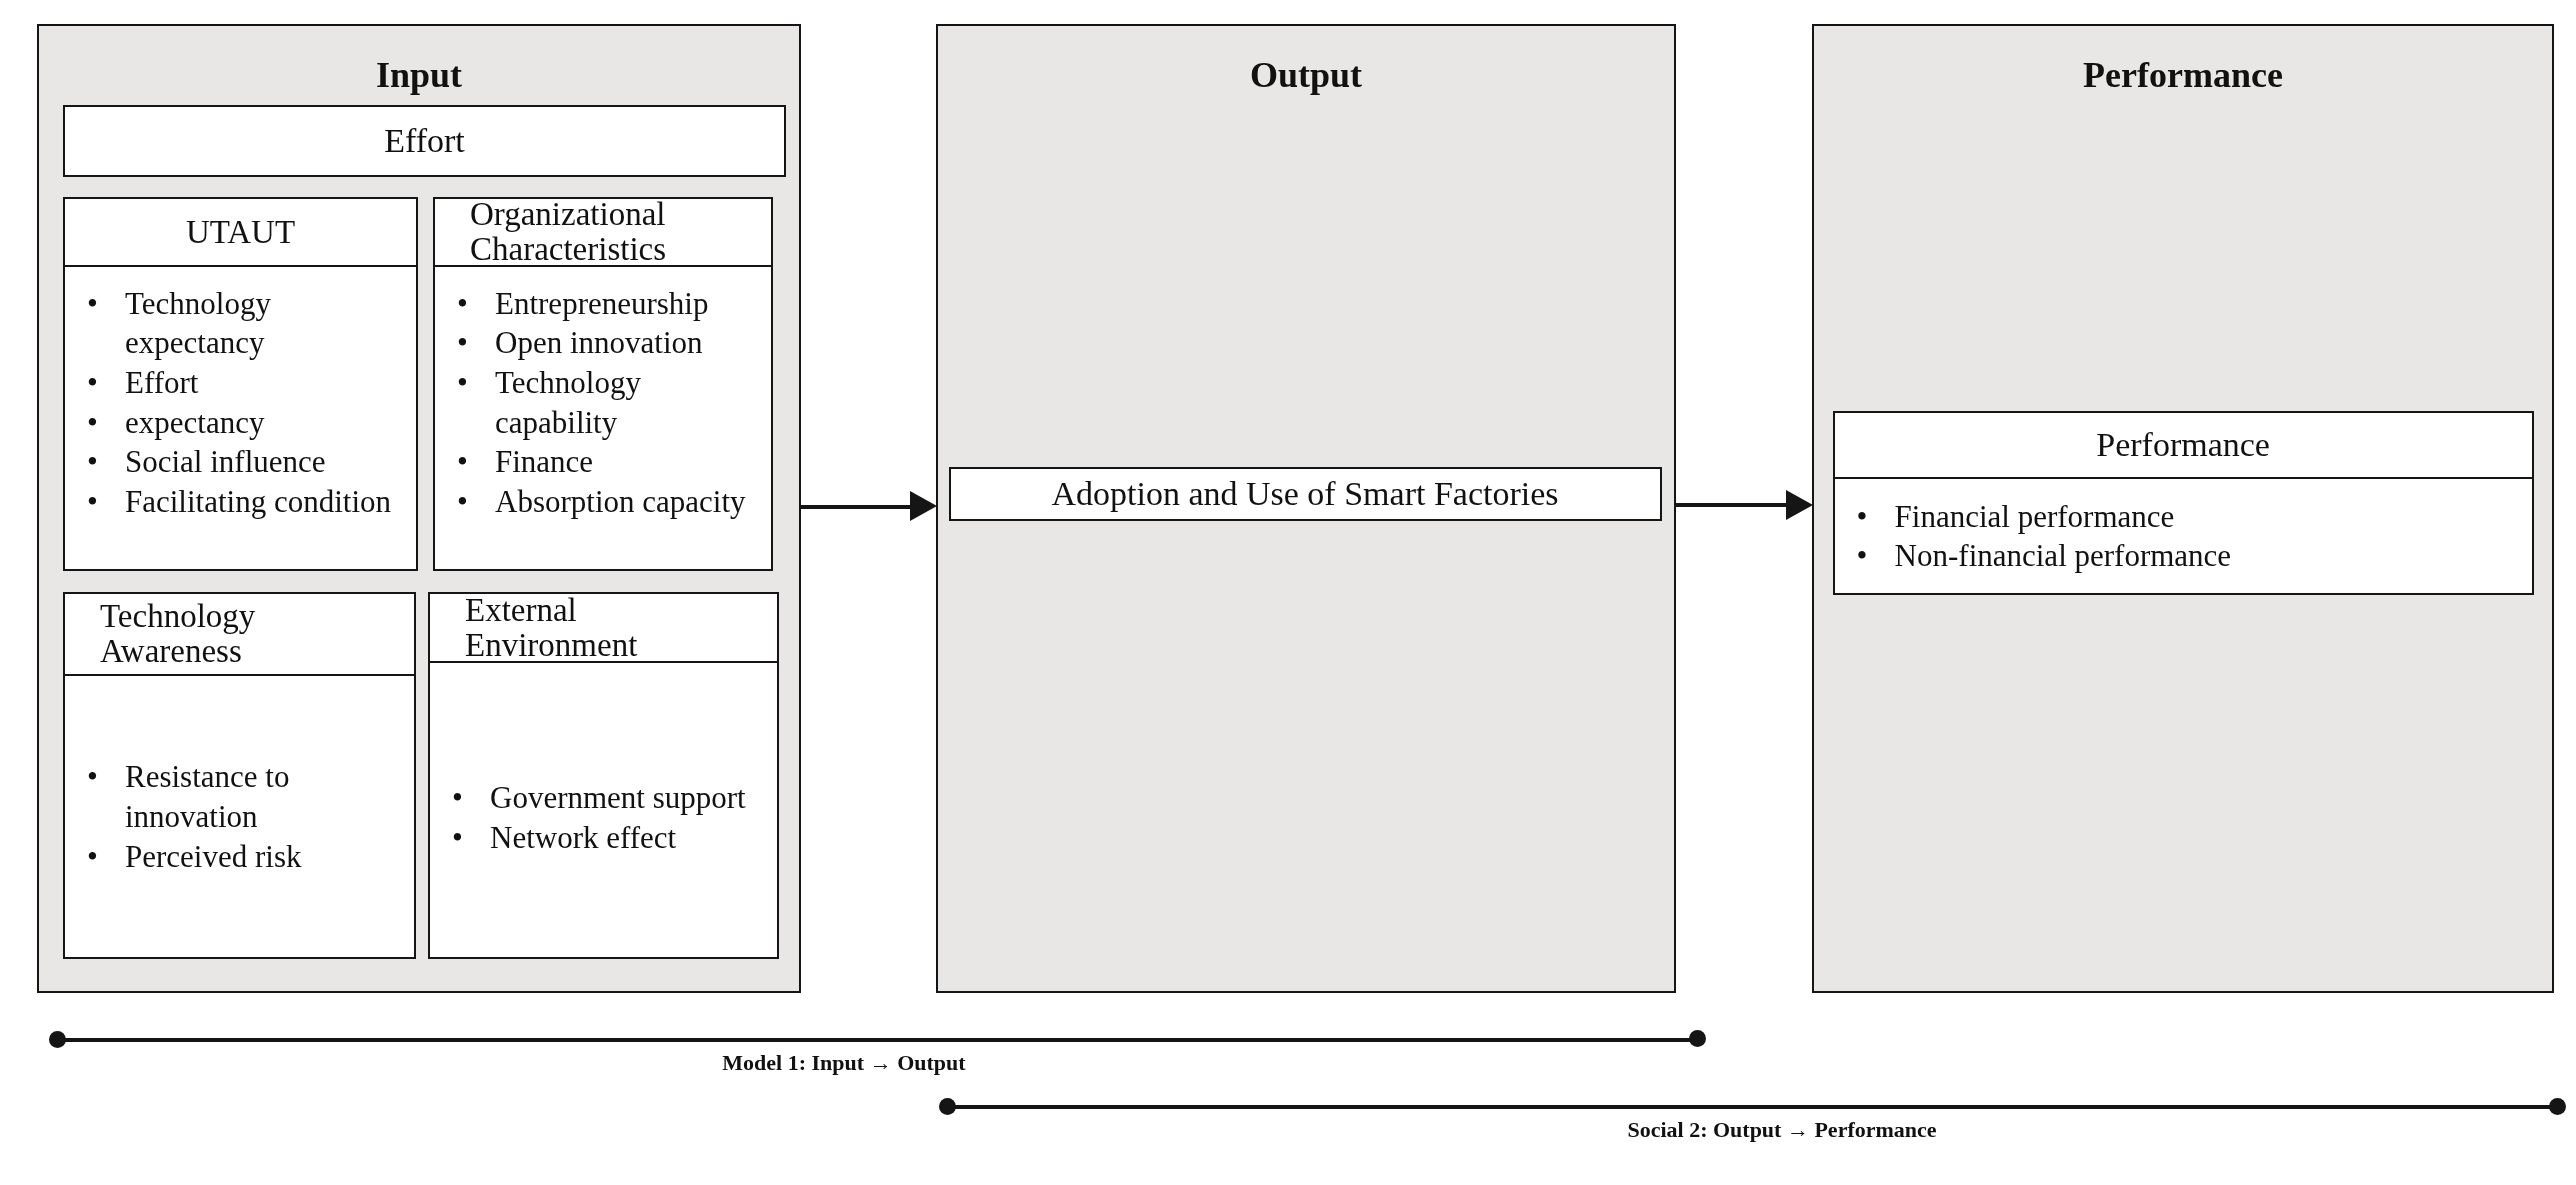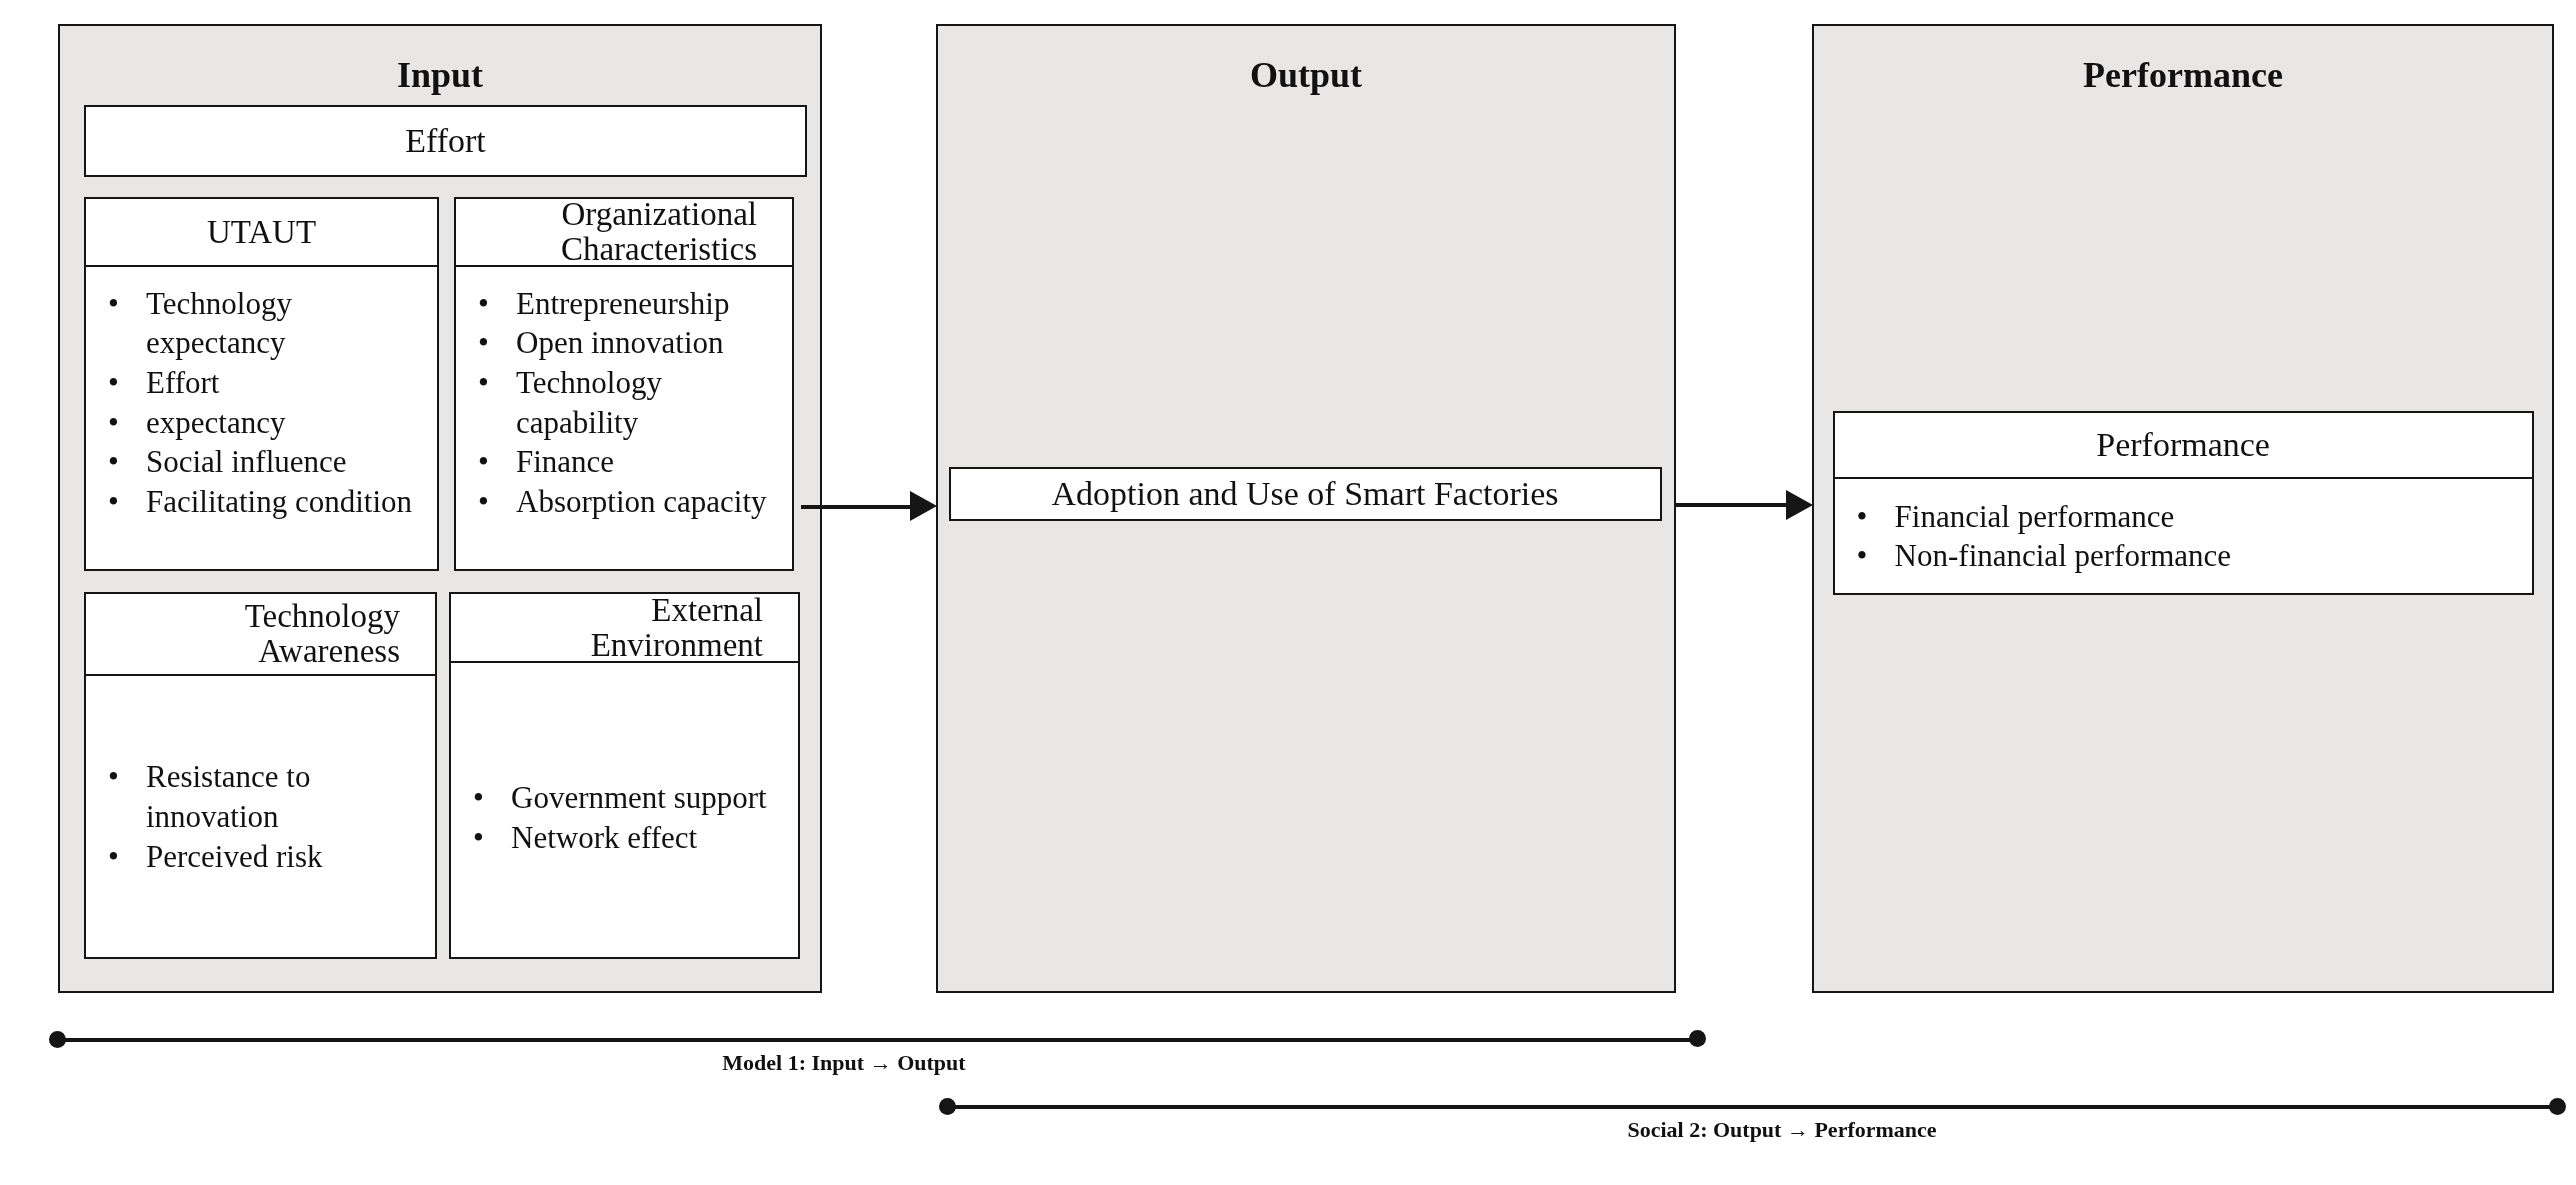--- a/index.html
+++ b/index.html
@@ -16,21 +16,21 @@
     font-family:"Liberation Serif", serif;
     color:var(--text);
     overflow:hidden;
   }
   .panel{
     position:absolute;top:24.4px;height:969px;
     background:var(--panel-bg);
     border:2.9px solid var(--border);
     box-sizing:border-box;
   }
-  #panel-input{left:37px;width:764px;margin-left:21px;}
+  #panel-input{left:37px;width:764px;}
   #panel-output{left:936px;width:740px;}
   #panel-performance{left:1812px;width:742px;}
   .panel-title{
     position:absolute;top:30px;left:0;right:0;
     text-align:center;font-weight:bold;font-size:36px;line-height:1.1;
   }
   .box{
     position:absolute;
     background:var(--box-bg);
     border:2.3px solid var(--border);
@@ -38,21 +38,21 @@
   }
   .center-label{
     display:flex;align-items:center;justify-content:center;
     width:100%;height:100%;
     font-size:34px;text-align:center;
   }
   .sub-box{display:flex;flex-direction:column;}
   .sub-header{
     flex:none;
     display:flex;align-items:center;justify-content:center;
-    text-align:right;
+    text-align:left;
     font-size:33px;line-height:1.06;
     padding:16px 35px;
     border-bottom:2.3px solid var(--border);
     box-sizing:border-box;
   }
   .bullets{
     flex:1;display:flex;flex-direction:column;
     padding:16.3px 8.1px 5.8px 0;
     box-sizing:border-box;
   }

